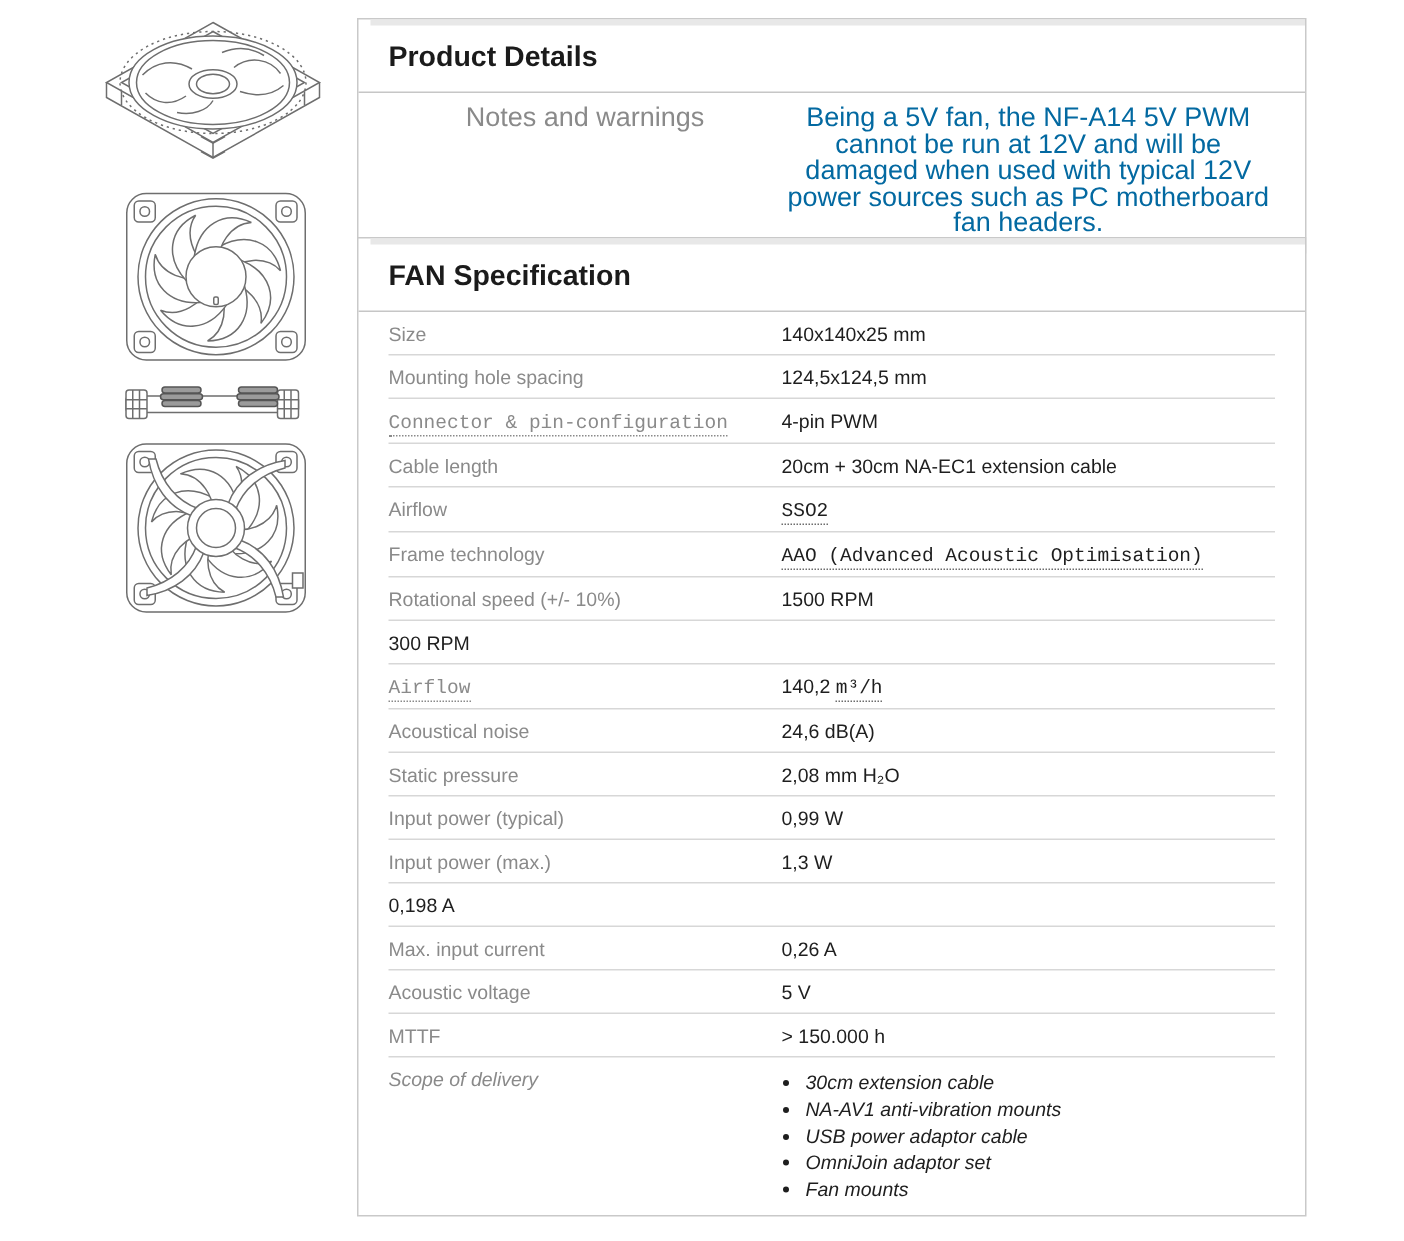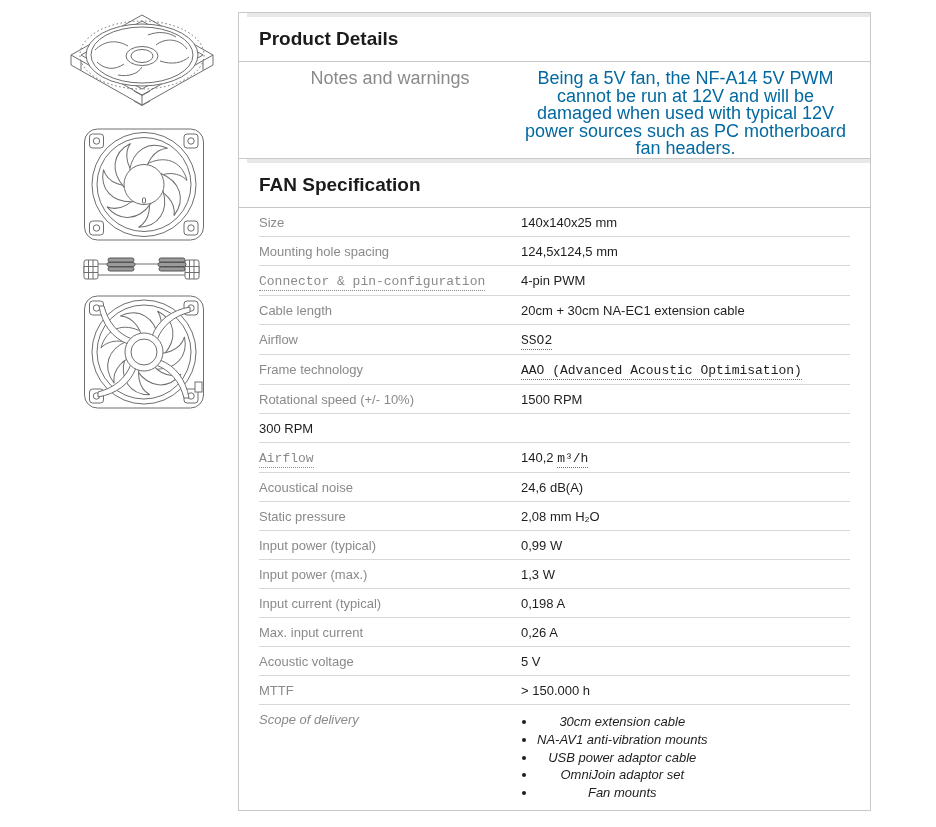--- a/index.html
+++ b/index.html
@@ -46,21 +46,21 @@
     border-bottom:1px solid #d7d7d7;
     padding:7px 0 6px 0; font-size:13px;
   }
   .spec-row:last-child { border-bottom:none;font-style:italic; }
   .spec-row .cell-label { line-height:14px; padding-top:1px; }
   .spec-row .cell-value { color:#1e1e1e; line-height:14px; padding-top:1px; }
 
   .dotted { border-bottom:1px dotted #8a8a8a; padding-bottom:1px; cursor:help;font-family:Liberation Mono, monospace; }
   .cell-value .dotted { border-bottom-color:#6d6d6d; }
 
-  ul.scope-list { margin:0; padding:0 0 2px 16px;text-align:center; }
+  ul.scope-list { margin:0; padding:0 0 2px 16px; }
   ul.scope-list li { line-height:17.8px; color:#1e1e1e; }
 </style>
 </head>
 <body>
 
 <div class="thumb" style="left:68px; top:13px;">
   <svg width="148" height="97" viewBox="0 0 148 97" class="lineart">
     <path class="wfill" d="M74,2 L145,42 L74,82 L3,42 Z"></path>
     <path d="M74,8 L135,42 L74,76 L13,42 Z"></path>
     <ellipse cx="74" cy="42" rx="62" ry="34" stroke-dasharray="1.5 2.6"></ellipse>
@@ -254,21 +254,20 @@
       </div>
       <div class="spec-row">
         <div class="cell-label"><span>Input power (typical)</span></div>
         <div class="cell-value"><span>0,99 W</span></div>
       </div>
       <div class="spec-row">
         <div class="cell-label"><span>Input power (max.)</span></div>
         <div class="cell-value"><span>1,3 W</span></div>
       </div>
       <div class="spec-row">
-        <div class="cell-label"><span>Input current (typical)</span></div>
         <div class="cell-value"><span>0,198 A</span></div>
       </div>
       <div class="spec-row">
         <div class="cell-label"><span>Max. input current</span></div>
         <div class="cell-value"><span>0,26 A</span></div>
       </div>
       <div class="spec-row">
         <div class="cell-label"><span>Acoustic voltage</span></div>
         <div class="cell-value"><span>5 V</span></div>
       </div>

